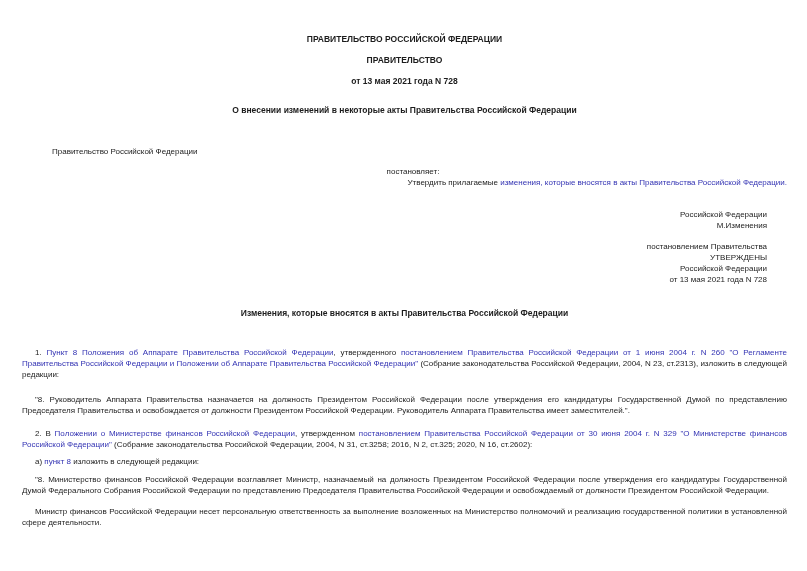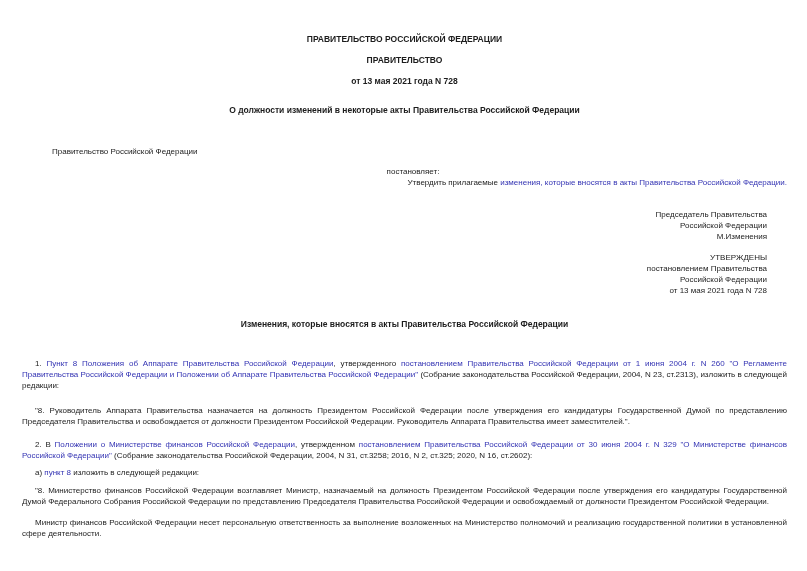--- a/index.html
+++ b/index.html
@@ -37,35 +37,34 @@
   .link { color:var(--link); }
 </style>
 </head>
 <body>
 
 <div class="page">
 
   <p class="center-bold hdr-org">ПРАВИТЕЛЬСТВО РОССИЙСКОЙ ФЕДЕРАЦИИ</p>
   <p class="center-bold hdr-type">ПРАВИТЕЛЬСТВО</p>
   <p class="center-bold hdr-date">от 13 мая 2021 года N 728</p>
-  <p class="center-bold hdr-subject">О должности изменений в некоторые акты Правительства Российской Федерации</p>
+  <p class="center-bold hdr-subject">О внесении изменений в некоторые акты Правительства Российской Федерации</p>
 
   <p class="pre-intro">Правительство Российской Федерации</p>
   <p class="pre-decides">постановляет:</p>
   <p class="pre-resolve"><span>Утвердить прилагаемые </span><span class="link">изменения, которые вносятся в акты Правительства Российской Федерации.</span></p>
 
   <div class="right-block sig-block">
-    <p>Председатель Правительства</p>
     <p>Российской Федерации</p>
     <p>М.Изменения</p>
   </div>
 
   <div class="right-block appr-block">
+    <p>постановлением Правительства</p>
     <p>УТВЕРЖДЕНЫ</p>
-    <p>постановлением Правительства</p>
     <p>Российской Федерации</p>
     <p>от 13 мая 2021 года N 728</p>
   </div>
 
   <p class="center-bold annex-title">Изменения, которые вносятся в акты Правительства Российской Федерации</p>
 
   <p class="body-p p1"><span>1. </span><span class="link">Пункт 8 Положения об Аппарате Правительства Российской Федерации</span><span>, утвержденного </span><span class="link">постановлением Правительства Российской Федерации от 1 июня 2004 г. N 260 "О Регламенте Правительства Российской Федерации и Положении об Аппарате Правительства Российской Федерации"</span><span> (Собрание законодательства Российской Федерации, 2004, N 23, ст.2313), изложить в следующей редакции:</span></p>
 
   <p class="body-p q1">"8. Руководитель Аппарата Правительства назначается на должность Президентом Российской Федерации после утверждения его кандидатуры Государственной Думой по представлению Председателя Правительства и освобождается от должности Президентом Российской Федерации. Руководитель Аппарата Правительства имеет заместителей.".</p>
 

